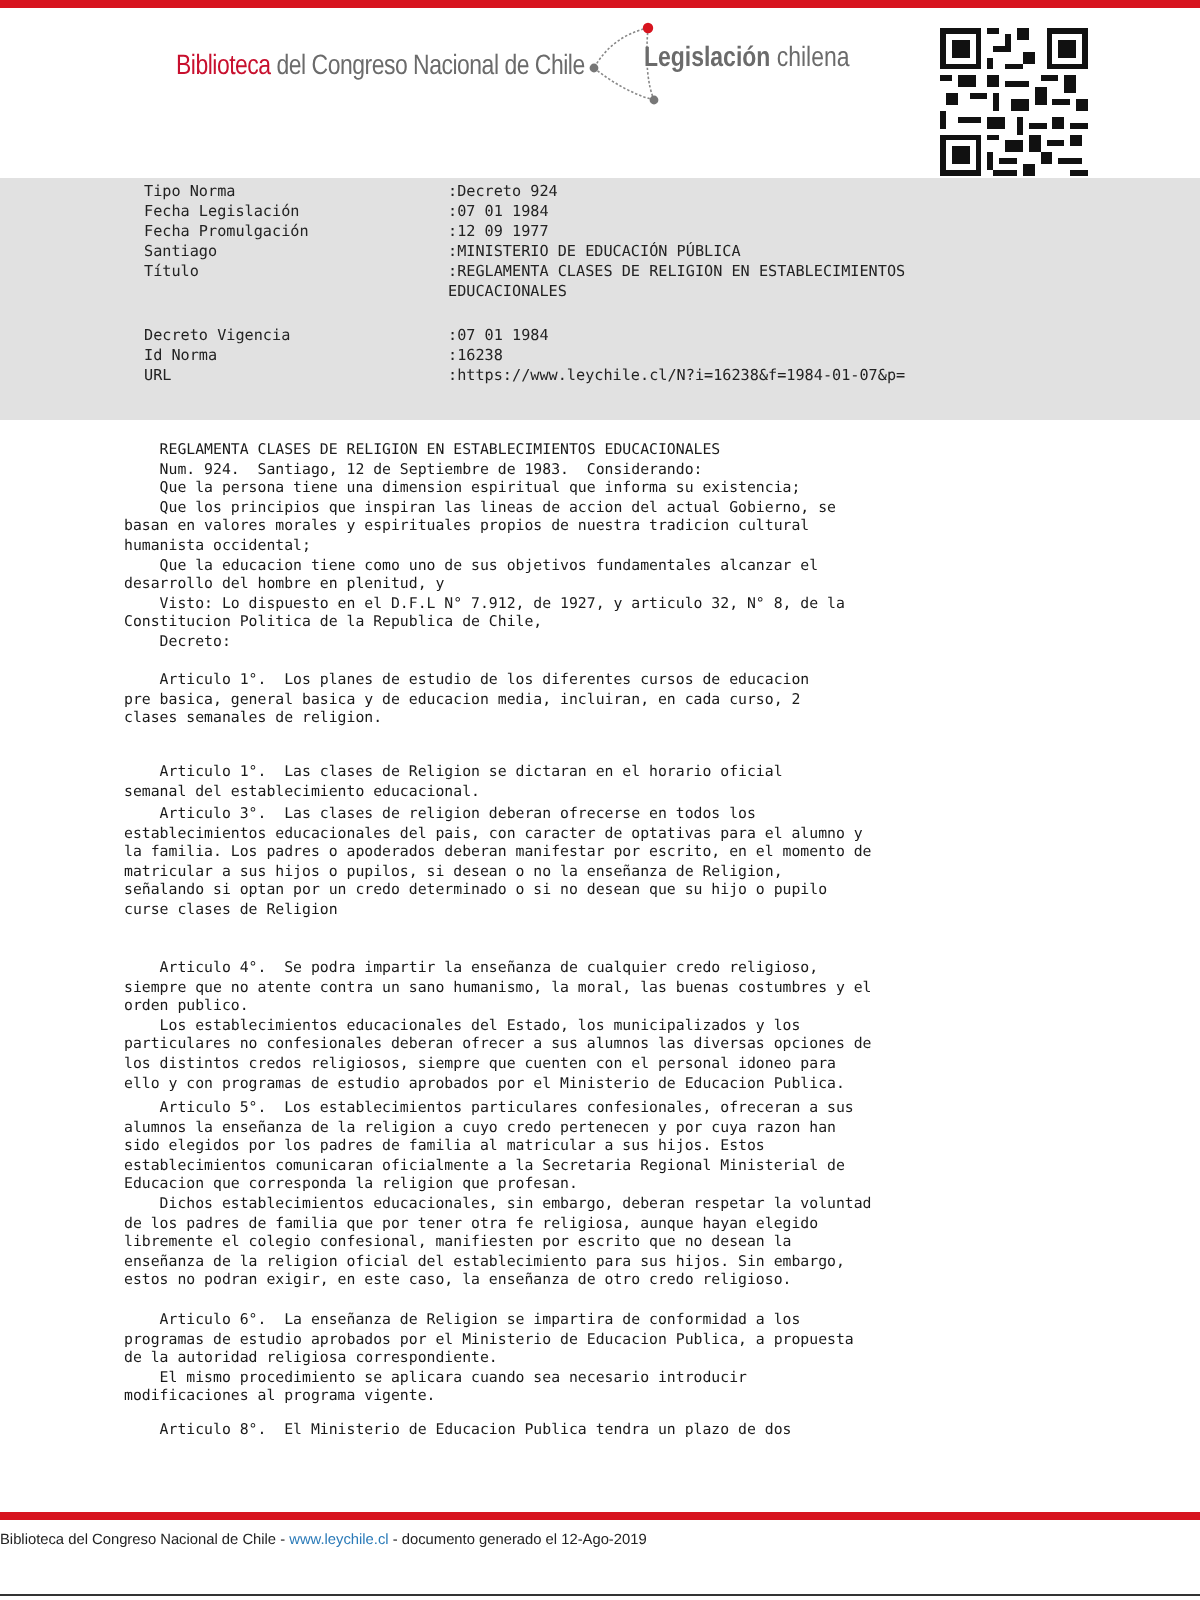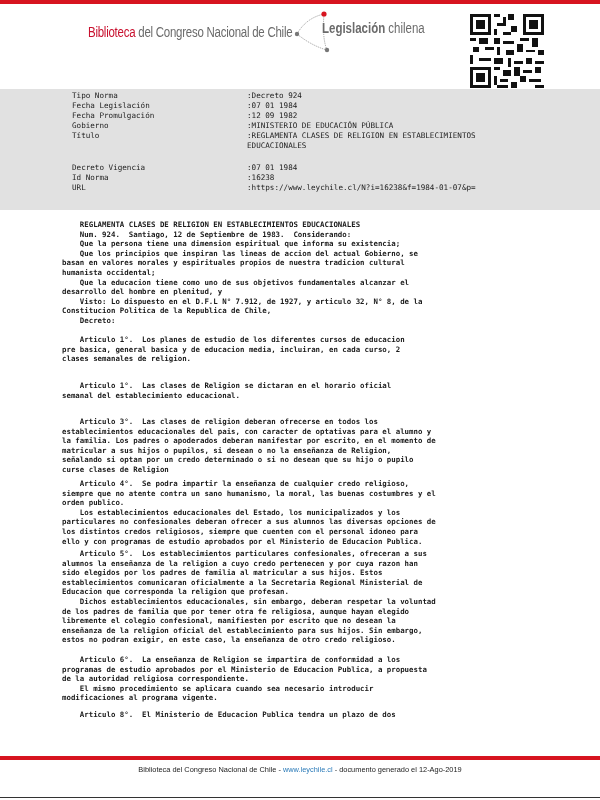--- a/index.html
+++ b/index.html
@@ -8,24 +8,24 @@
   .brand { position:absolute; top:12px; left:60px; height:40px; display:flex; align-items:center;margin-left:28px; }
   .brand-bib { font-family:"Liberation Sans", sans-serif; font-size:14px; color:#c8102e; letter-spacing:-0.3px; transform:scaleX(0.82); transform-origin:left center; white-space:nowrap; }
   .brand-bib .rest { color:#6b6b6b; }
   .brand-leg { position:absolute; left:322px; top:20px; font-family:"Liberation Sans", sans-serif; font-size:14px; color:#6b6b6b; transform:scaleX(0.82); transform-origin:left center; white-space:nowrap; }
   .brand-leg b { font-weight:bold; color:#6b6b6b; }
   .logo-icon { position:absolute; left:292px; top:8px; width:40px; height:50px; }
   .qr { position:absolute; left:470px; top:14px; width:74px; height:74px; }
   .meta-box { position:absolute; left:0; top:89px; width:600px; height:121px; background:#e1e1e1; }
   .meta-row { position:absolute; left:72px; font-size:7.6px; line-height:10px; white-space:nowrap; color:#222; }
   .meta-label { display:inline-block; width:152px; }
-  .meta-val { display:inline-block;margin-left:23px; }
-  .body-text { position:absolute; left:62px; width:500px; font-size:7.4px; line-height:9.6px; color:#1a1a1a; white-space:pre;font-weight:bold; }
+  .meta-val { display:inline-block; }
+  .body-text { position:absolute; left:62px; width:500px; font-size:7.4px; line-height:9.6px; color:#1a1a1a; white-space:pre; }
   .footer-bar { position:absolute; left:0; top:756px; width:600px; height:4px; background:#d7141f; }
-  .footer { position:absolute; left:0; top:765px; width:600px; text-align:center; font-family:"Liberation Sans", sans-serif; font-size:7.4px; color:#222; }
+  .footer { position:absolute; left:0; top:765px; width:600px; text-align:left; font-family:"Liberation Sans", sans-serif; font-size:7.4px; color:#222; }
   .footer a { color:#2a7ab8; text-decoration:none; }
   .bottom-line { position:absolute; left:0; top:797px; width:600px; height:1px; background:#333; }
 </style>
 </head>
 <body>
 
 <div class="top-bar"></div>
 
 <div class="brand">
   <span class="brand-bib"><span>Biblioteca</span><span class="rest"> del Congreso Nacional de Chile</span></span>
@@ -92,22 +92,22 @@
       <rect x="17" y="21" width="2" height="2"></rect>
       <rect x="20" y="22" width="4" height="1"></rect>
       <rect x="22" y="24" width="3" height="1"></rect>
       <rect x="9" y="24" width="4" height="1"></rect>
   </g>
 </svg>
 
 <div class="meta-box">
   <div class="meta-row" style="top:2px"><span class="meta-label">Tipo Norma</span><span class="meta-val">:Decreto 924</span></div>
   <div class="meta-row" style="top:12px"><span class="meta-label">Fecha Legislación</span><span class="meta-val">:07 01 1984</span></div>
-  <div class="meta-row" style="top:22px"><span class="meta-label">Fecha Promulgación</span><span class="meta-val">:12 09 1982</span></div>
-  <div class="meta-row" style="top:32px"><span class="meta-label">Gobierno</span><span class="meta-val">:MINISTERIO DE EDUCACIÓN PÚBLICA</span></div>
+  <div class="meta-row" style="top:22px"><span class="meta-label">Fecha Promulgación</span><span class="meta-val">:12 09 1977</span></div>
+  <div class="meta-row" style="top:32px"><span class="meta-label">Santiago</span><span class="meta-val">:MINISTERIO DE EDUCACIÓN PÚBLICA</span></div>
   <div class="meta-row" style="top:42px"><span class="meta-label">Título</span><span class="meta-val">:REGLAMENTA CLASES DE RELIGION EN ESTABLECIMIENTOS</span></div>
   <div class="meta-row" style="top:52px"><span class="meta-label"></span><span class="meta-val"> EDUCACIONALES</span></div>
   <div class="meta-row" style="top:74px"><span class="meta-label">Decreto Vigencia</span><span class="meta-val">:07 01 1984</span></div>
   <div class="meta-row" style="top:84px"><span class="meta-label">Id Norma</span><span class="meta-val">:16238</span></div>
   <div class="meta-row" style="top:94px"><span class="meta-label">URL</span><span class="meta-val">:https://www.leychile.cl/N?i=16238&amp;f=1984-01-07&amp;p=</span></div>
 </div>
 
 <div class="body-text" style="top:220px">    REGLAMENTA CLASES DE RELIGION EN ESTABLECIMIENTOS EDUCACIONALES
     Num. 924.  Santiago, 12 de Septiembre de 1983.  Considerando:
     Que la persona tiene una dimension espiritual que informa su existencia;
@@ -117,21 +117,21 @@
     Que la educacion tiene como uno de sus objetivos fundamentales alcanzar el
 desarrollo del hombre en plenitud, y
     Visto: Lo dispuesto en el D.F.L N° 7.912, de 1927, y articulo 32, N° 8, de la
 Constitucion Politica de la Republica de Chile,
     Decreto:</div>
 <div class="body-text" style="top:335px">    Articulo 1°.  Los planes de estudio de los diferentes cursos de educacion
 pre basica, general basica y de educacion media, incluiran, en cada curso, 2
 clases semanales de religion.</div>
 <div class="body-text" style="top:381px">    Articulo 1°.  Las clases de Religion se dictaran en el horario oficial
 semanal del establecimiento educacional.</div>
-<div class="body-text" style="top:417px">    Articulo 3°.  Las clases de religion deberan ofrecerse en todos los
+<div class="body-text" style="top:402px">    Articulo 3°.  Las clases de religion deberan ofrecerse en todos los
 establecimientos educacionales del pais, con caracter de optativas para el alumno y
 la familia. Los padres o apoderados deberan manifestar por escrito, en el momento de
 matricular a sus hijos o pupilos, si desean o no la enseñanza de Religion,
 señalando si optan por un credo determinado o si no desean que su hijo o pupilo
 curse clases de Religion</div>
 <div class="body-text" style="top:479px">    Articulo 4°.  Se podra impartir la enseñanza de cualquier credo religioso,
 siempre que no atente contra un sano humanismo, la moral, las buenas costumbres y el
 orden publico.
     Los establecimientos educacionales del Estado, los municipalizados y los
 particulares no confesionales deberan ofrecer a sus alumnos las diversas opciones de

